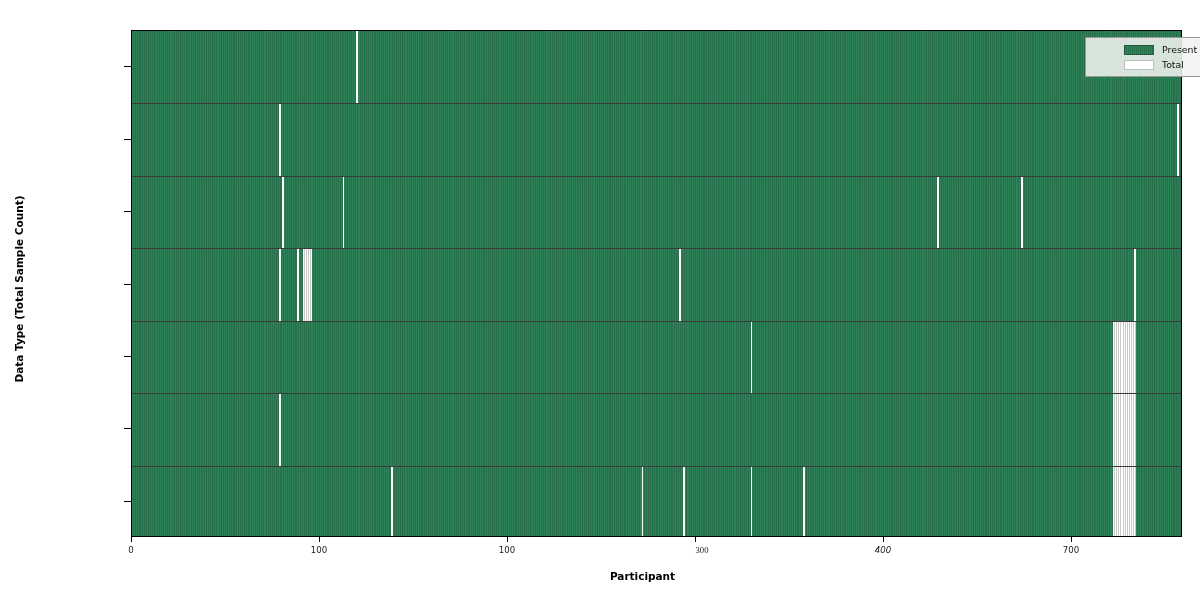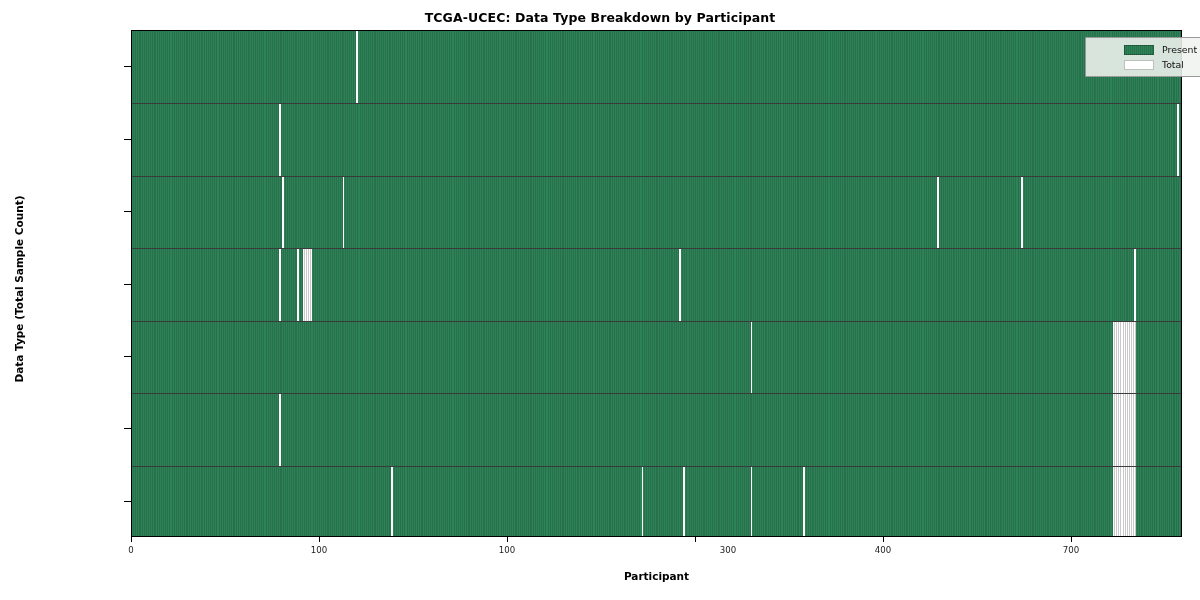--- a/index.html
+++ b/index.html
@@ -120,21 +120,21 @@
   .xtick-label {
     position: absolute;
     top: 545px;
     font-size: 8.6px;
     color: #1a1a1a;
     transform: translateX(-50%);
     white-space: nowrap;
   }
   #xlabel {
     position: absolute;
-    left: 131px;
+    left: 117px;
     top: 570px;
     width: 1051px;
     text-align: center;
     font-size: 10.5px;
     font-weight: bold;
     color: #000000;
   }
 
   
   #legend {
@@ -176,44 +176,43 @@
     font-size: 9.4px;
     color: #111111;
     white-space: nowrap;
   }
 </style>
 </head>
 <body>
 
 <div id="figure">
 
-  <div id="chart-title">TCGA-UCEC: Data Type Breakdown by Participant</div>
 
   <div id="ylabel">Data Type (Total Sample Count)</div>
 
   <div id="yticks">
       <div class="ytick-mark" style="top: 66.2143px;"></div>
       <div class="ytick-mark" style="top: 138.643px;"></div>
       <div class="ytick-mark" style="top: 211.071px;"></div>
       <div class="ytick-mark" style="top: 283.5px;"></div>
       <div class="ytick-mark" style="top: 355.929px;"></div>
       <div class="ytick-mark" style="top: 428.357px;"></div>
       <div class="ytick-mark" style="top: 500.786px;"></div>
     </div>
   <div id="xticks">
       <div class="xtick-mark" style="left: 131px;"></div>
       <div class="xtick-label" style="left: 131px;">0</div>
       <div class="xtick-mark" style="left: 319.014px;"></div>
       <div class="xtick-label" style="left: 319.014px;">100</div>
       <div class="xtick-mark" style="left: 507.029px;"></div>
       <div class="xtick-label" style="left: 507.029px;">100</div>
       <div class="xtick-mark" style="left: 695.043px;"></div>
-      <div class="xtick-label" style="left: 728px;">300</div>
+      <div class="xtick-label" style="left: 702px; font-family: Liberation Serif, serif;">300</div>
       <div class="xtick-mark" style="left: 883.057px;"></div>
-      <div class="xtick-label" style="left: 883.057px;">400</div>
+      <div class="xtick-label" style="left: 883.057px; font-style: italic;">400</div>
       <div class="xtick-mark" style="left: 1071.07px;"></div>
       <div class="xtick-label" style="left: 1071.07px;">700</div>
     </div>
 
   <div id="plot-area">
     <div id="rows-container">
         <div class="heat-row" style="top: 0px; height: 72.4286px;">
           <div class="row-bg"></div>
           <div class="gap" style="left: 223.737px; width: 1.88014px;"></div>
         </div>

